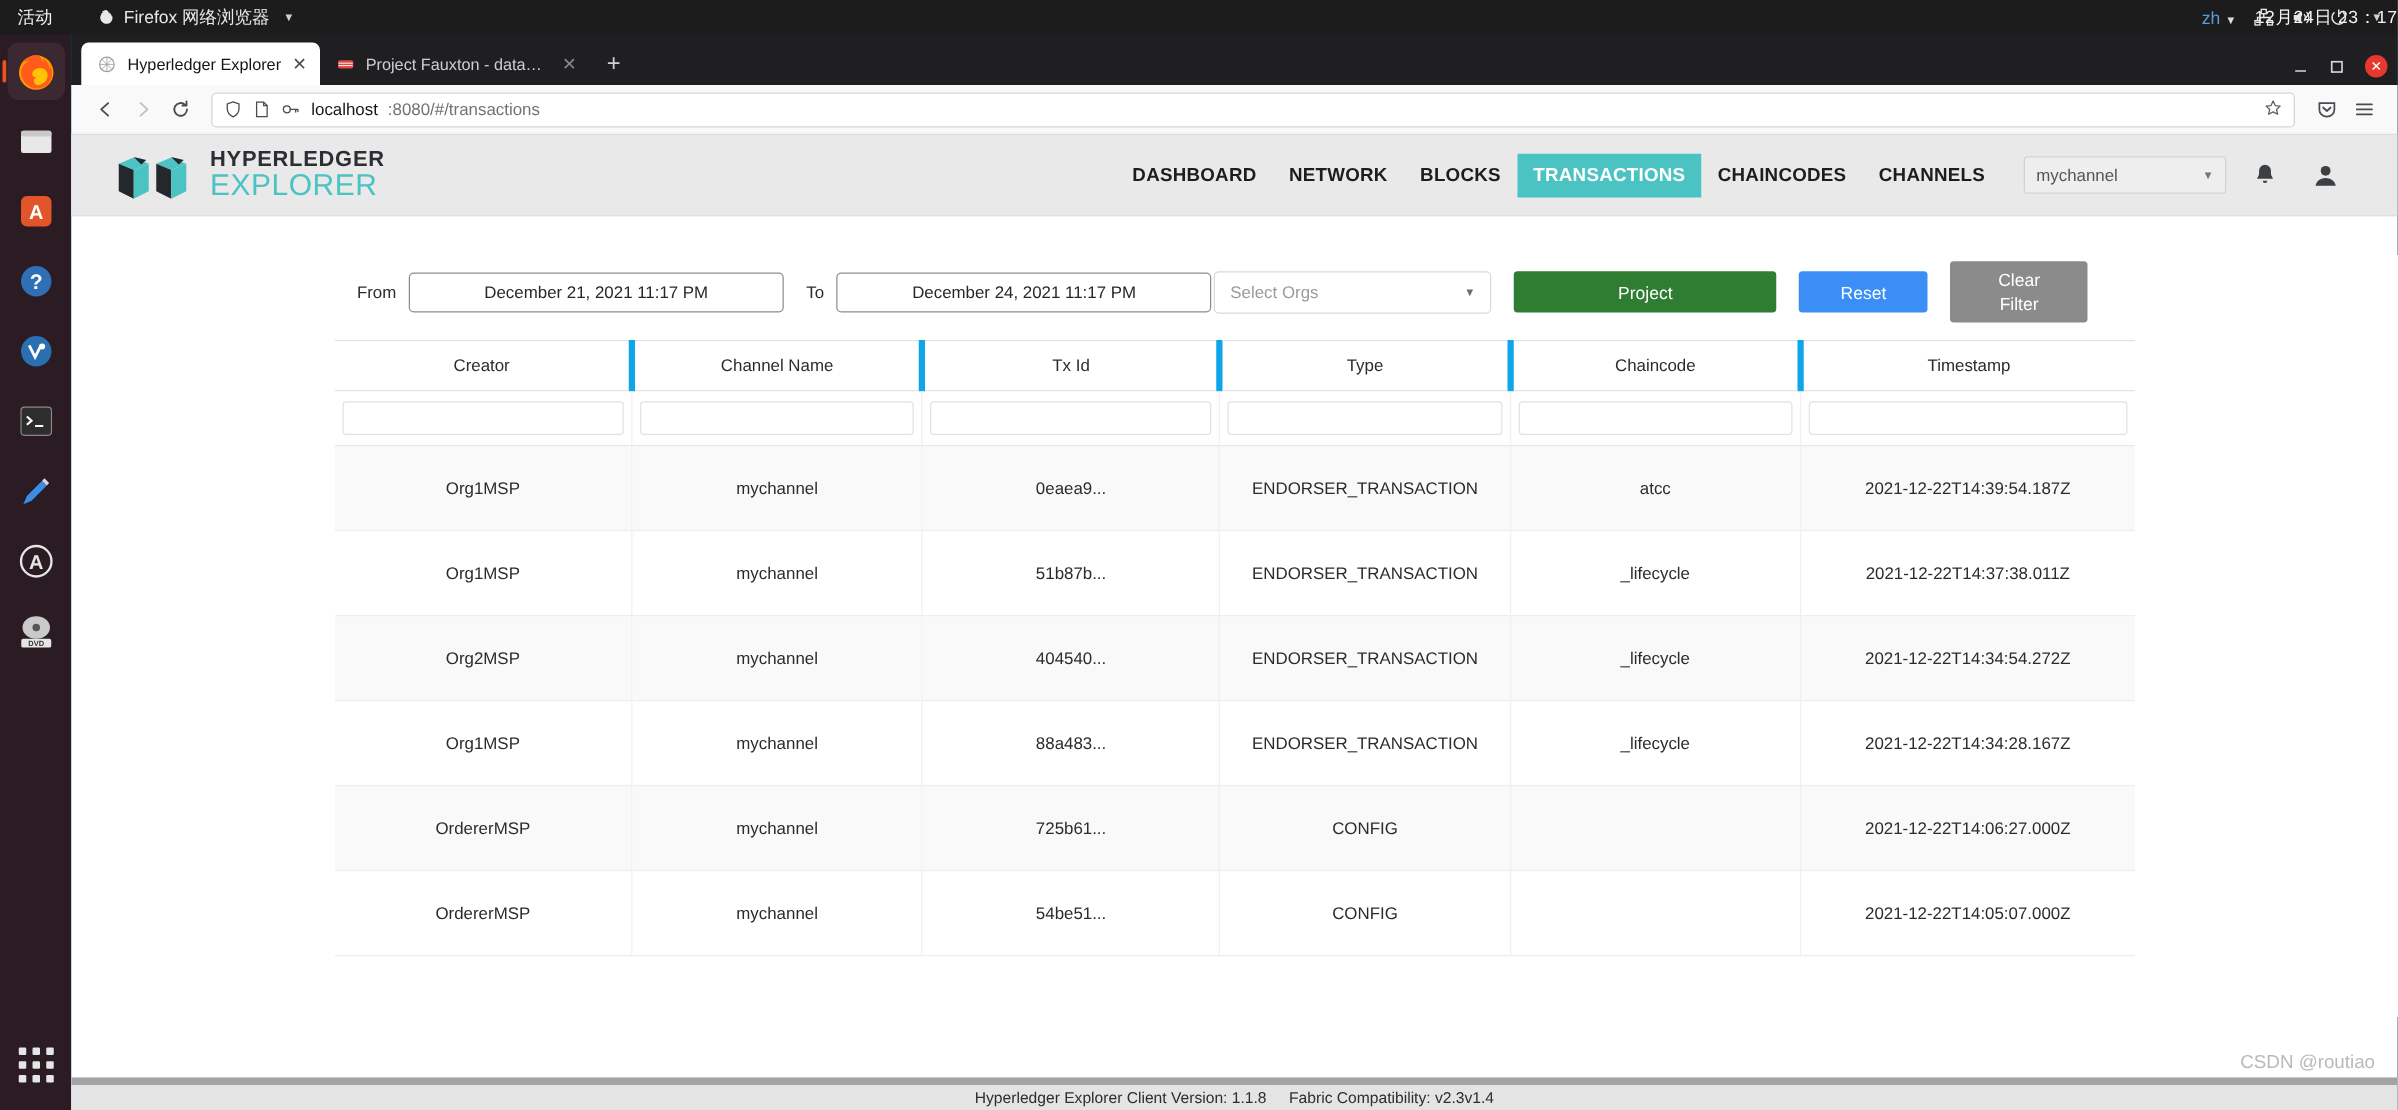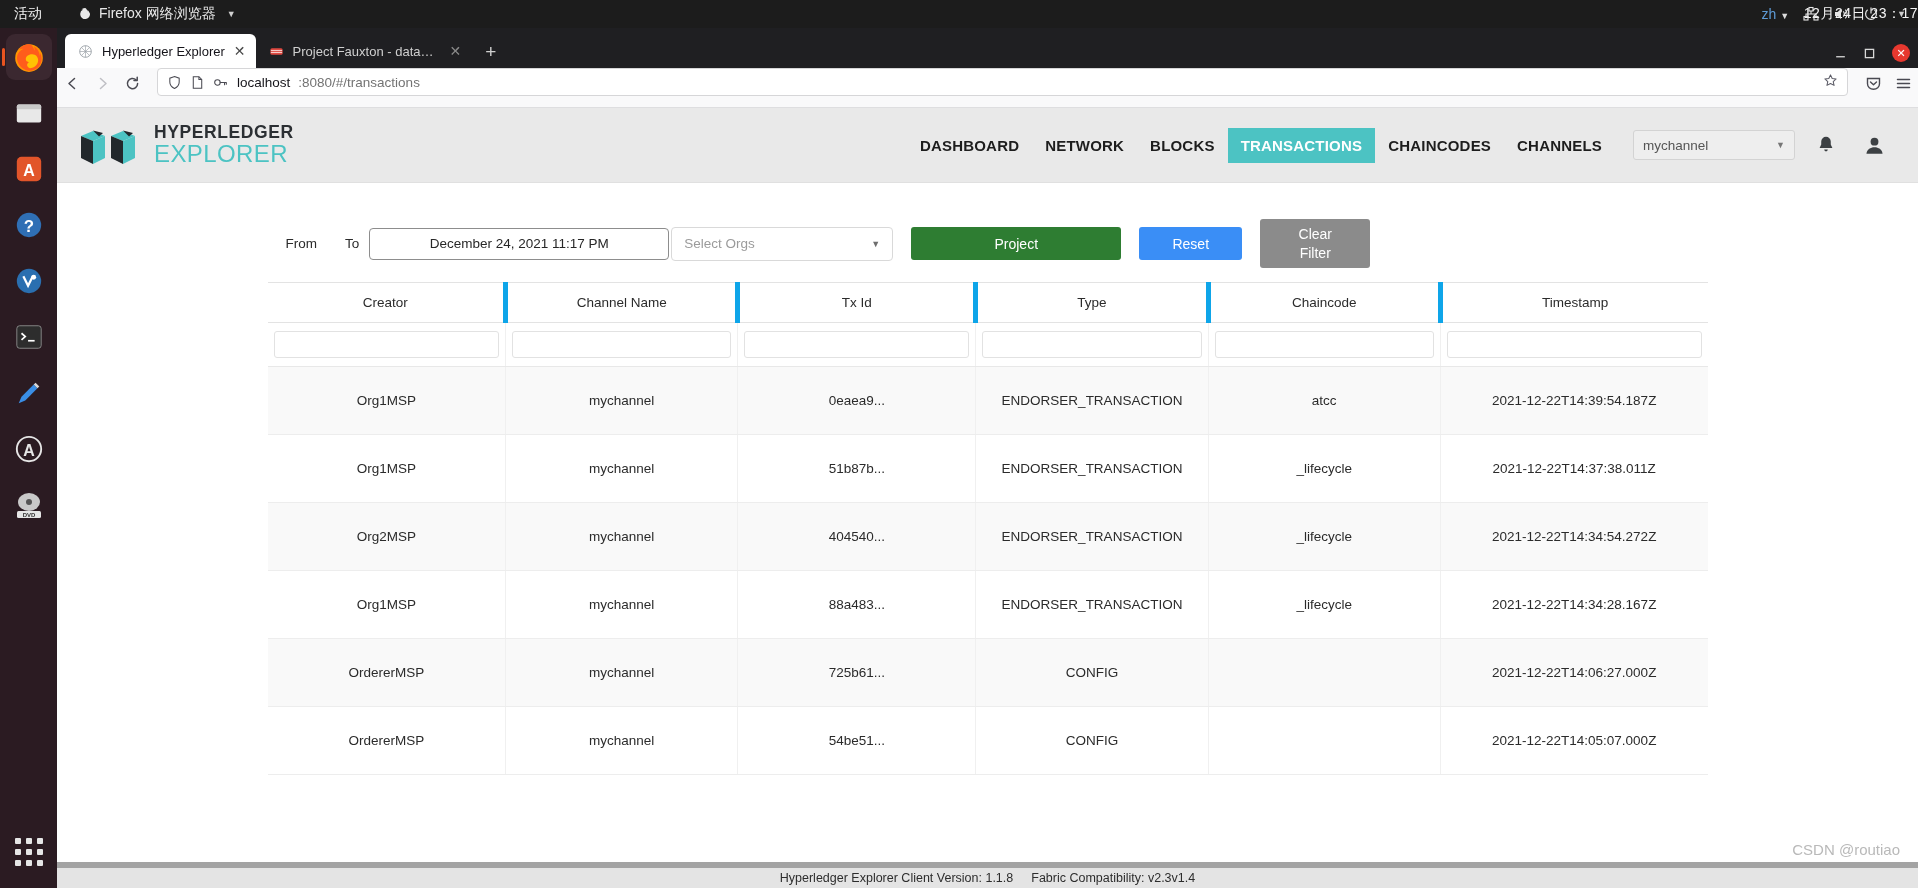--- a/index.html
+++ b/index.html
@@ -87,42 +87,42 @@
   .winbtns {
     position: absolute; right: 8px; bottom: 6px;
     display: flex; align-items: center; gap: 16px;
   }
   .wb { width: 13px; height: 13px; color: #d8d8d8; }
   .wb.close { background: #e7382f; border-radius: 50%; width: 18px; height: 18px;
               display: flex; align-items: center; justify-content: center; color: #fff; font-size: 11px; }
 
   .navbar {
     height: 40px; background: #f9f9fa;
-    display: flex; padding: 0 0;
+    display: flex; align-items: center; padding: 0 12px;
     border-bottom: 1px solid #dedee0;
   }
   .navbtn { width: 30px; height: 30px; display: flex; align-items: center; justify-content: center; color: #4a4a52; }
   .navbtn.disabled { color: #bfbfc4; }
   .urlbar {
     flex: 1; height: 28px; margin: 0 10px;
     background: #ffffff; border: 1px solid #d6d6d8; border-radius: 4px;
     display: flex; align-items: center; padding: 0 9px; gap: 8px;
     font-size: 13.5px; color: #15141a;
   }
   .urlbar .u-rest { color: #737373; }
   .urlbar .star { margin-left: auto; color: #5b5b66; }
 
   
   .page {
     height: 780px; background: #ffffff;
     position: relative; overflow: hidden;
   }
   .hlheader {
-    height: 75px; background: #e9e9e9;
-    display: flex; align-items: center; padding: 0 22px;
+    height: 65px; background: #e9e9e9;
+    display: flex; align-items: center; padding: 0 36px;
     border-bottom: 1px solid #e0e0e0;
   }
   .logo-wrap { display: flex; align-items: center; gap: 13px; }
   .logo-text { line-height: 1; }
   .logo-text .l1 {
     font-size: 17.5px; font-weight: bold; letter-spacing: .6px; color: #2b2f33;
     font-family: "Liberation Sans", sans-serif;
   }
   .logo-text .l2 {
     font-size: 24px; letter-spacing: .4px; color: #4cc3c3; margin-top: 1px;
@@ -450,20 +450,23 @@
           </svg>
         </div>
       </div>
     </div>
 
     <div class="content">
       <div class="panel">
 
         <div class="filterbar">
           <span class="lbl">From</span>
+          <div class="dateinput">
+            <span>December 21, 2021 11:17 PM</span>
+          </div>
           <span class="lbl" style="margin-left:18px">To</span>
           <div class="dateinput">
             <span>December 24, 2021 11:17 PM</span>
           </div>
           <div class="orgselect">
             <span>Select Orgs</span>
             <span class="os-caret">▼</span>
           </div>
           <div class="btn btn-search">Project</div>
           <div class="btn btn-reset">Reset</div>

